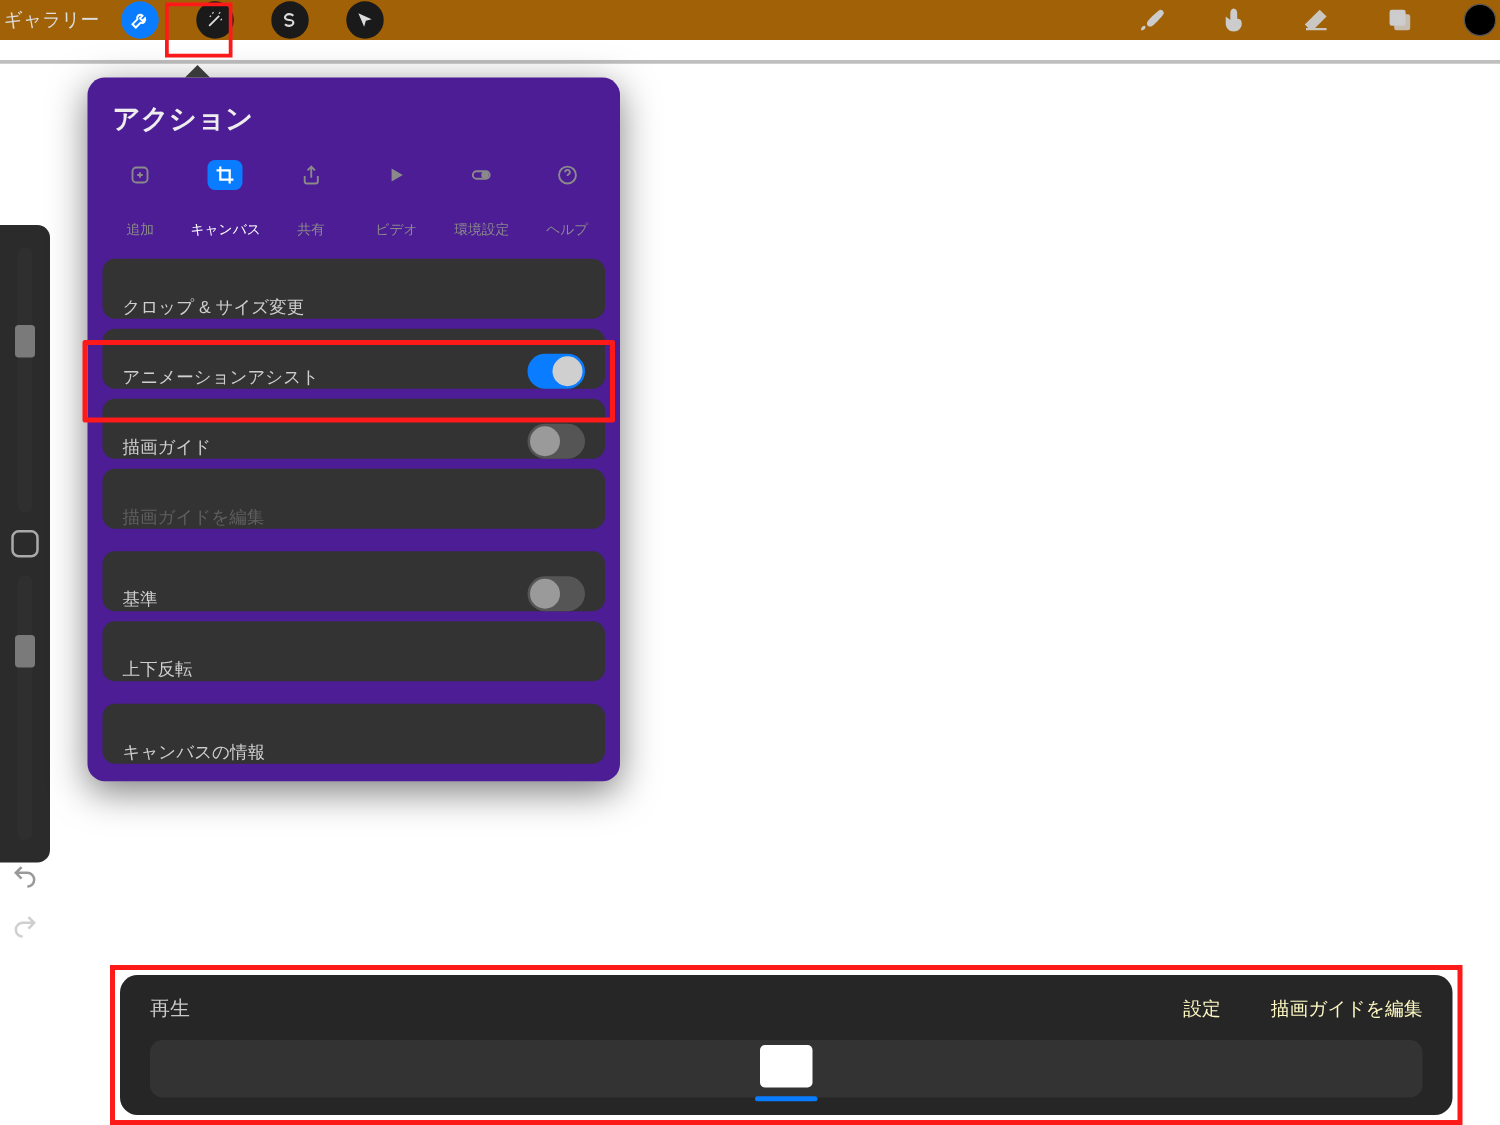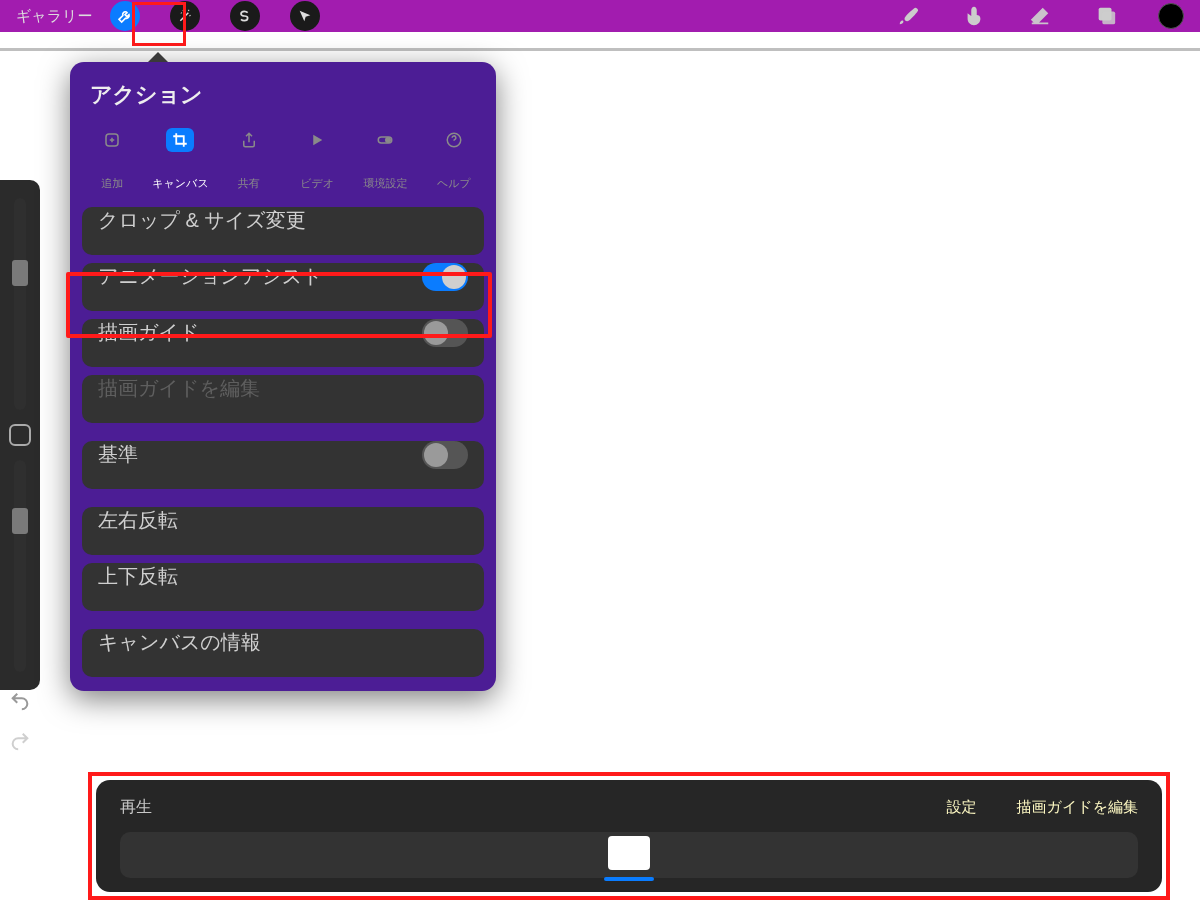--- a/index.html
+++ b/index.html
@@ -4,22 +4,22 @@
 <style>
   * { box-sizing: border-box; margin: 0; padding: 0; }
   body {
     width: 1200px; height: 900px;
     font-family: -apple-system, "Hiragino Sans", "Hiragino Kaku Gothic ProN", sans-serif;
     background: #fff; overflow: hidden; position: relative;
   }
   
   .topbar {
     position: absolute; top: 0; left: 0; right: 0; height: 32px;
-    background: #a21caf; display: flex; align-items: center;
-    padding: 0 16px; color: #eee;
+    background: #a16207; display: flex; align-items: center;
+    padding: 0 3px; color: #eee;
   }
   .gallery-label { font-size: 15px; margin-right: 18px; color: #ddd; }
   .tb-btn {
     width: 30px; height: 30px; border-radius: 50%;
     background: #1a1a1a; display: flex; align-items: center; justify-content: center;
     margin-right: 30px; color: #ddd;
   }
   .tb-btn.active { background: #0a7cff; color: #fff; }
   .tb-btn svg { width: 16px; height: 16px; }
   .tb-right { margin-left: auto; display: flex; align-items: center; }
@@ -59,22 +59,22 @@
   .tabs { display:flex; padding:0 8px 4px; }
   .tab { flex:1; display:flex; flex-direction:column; align-items:center; gap:24px; color:#8a8a8a; font-size:11px; padding:4px 0;}
   .tab .tab-ico { width:28px; height:24px; border-radius:6px; display:flex; align-items:center; justify-content:center; }
   .tab.active { color:#fff; }
   .tab.active .tab-ico { background:#0a7cff; }
   .tab svg { width:18px; height:18px; }
 
   .list { padding: 8px 12px 0; display:flex; flex-direction:column; gap:8px;}
   .row {
     background:#333333; border-radius:10px; height:48px;
-    display:flex; align-items:flex-start; padding:0 16px;
-    color:#cfcfcf; font-size:20px; justify-content:space-between;
+    display:flex; align-items:flex-end; padding:0 16px;
+    color:#cfcfcf; font-size:14px; justify-content:space-between;
   }
   .row.disabled { color:#5f5f5f; }
   .toggle { width:46px; height:28px; border-radius:14px; background:#555; position:relative; }
   .toggle .knob { position:absolute; top:2px; left:2px; width:24px; height:24px; border-radius:50%; background:#9a9a9a; }
   .toggle.on { background:#0a7cff; }
   .toggle.on .knob { left:20px; background:#cfcfcf; }
   .hl2 { position:absolute; top:272px; left:66px; width:426px; height:66px; border:4px solid #ff1a1a; pointer-events:none; border-radius:2px;}
 
   
   .timeline {
@@ -241,23 +241,20 @@
     </div>
     <div class="row disabled">
       <span>描画ガイドを編集</span>
     </div>
     <div class="row" style="margin-top:10px">
       <span>基準</span>
       <div class="toggle">
           <div class="knob"></div>
         </div>
     </div>
-    <div class="row" style="margin-top:10px">
-      <span>左右反転</span>
-    </div>
     <div class="row">
       <span>上下反転</span>
     </div>
     <div class="row" style="margin-top:10px">
       <span>キャンバスの情報</span>
     </div>
   </div>
 </div>
 <div class="hl2"></div>
 

